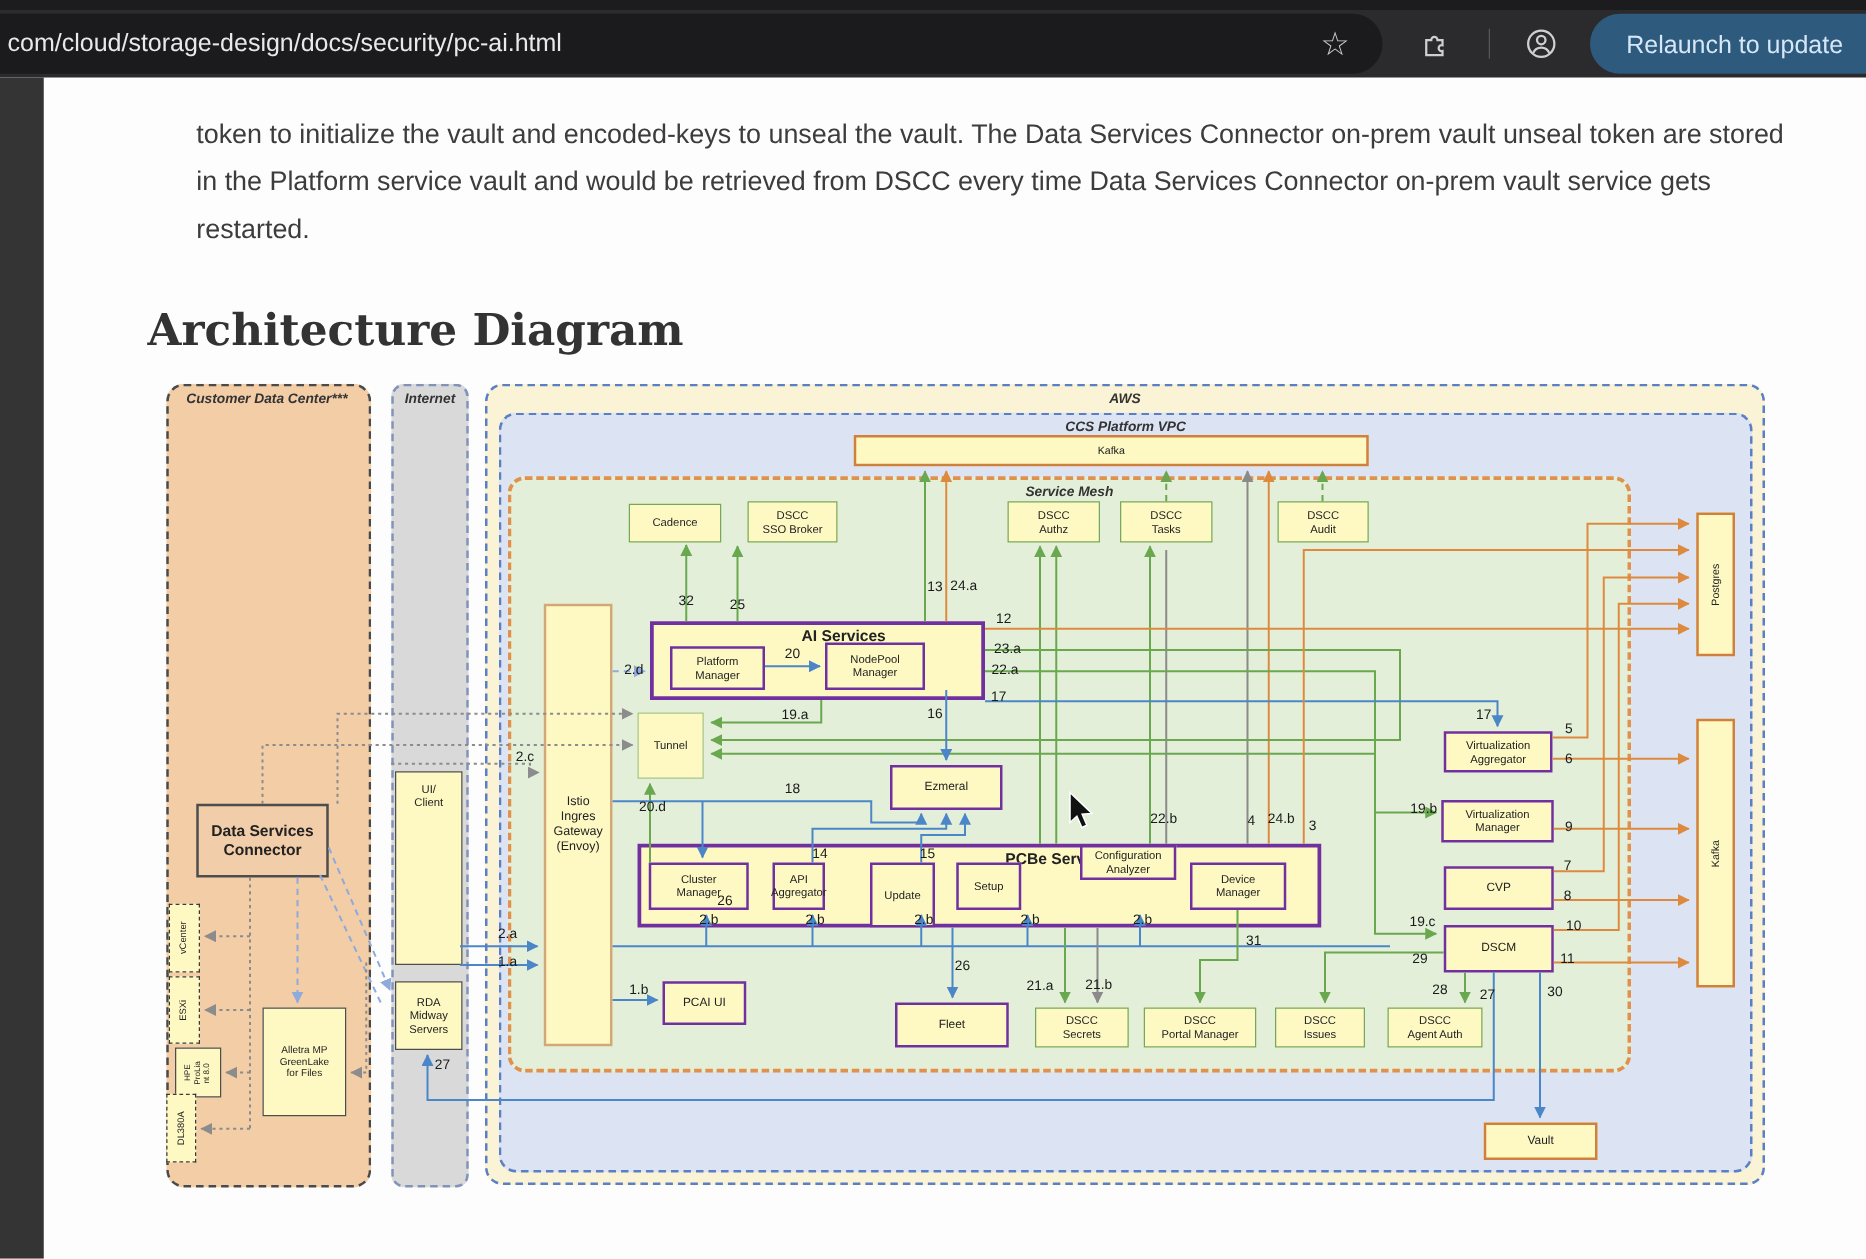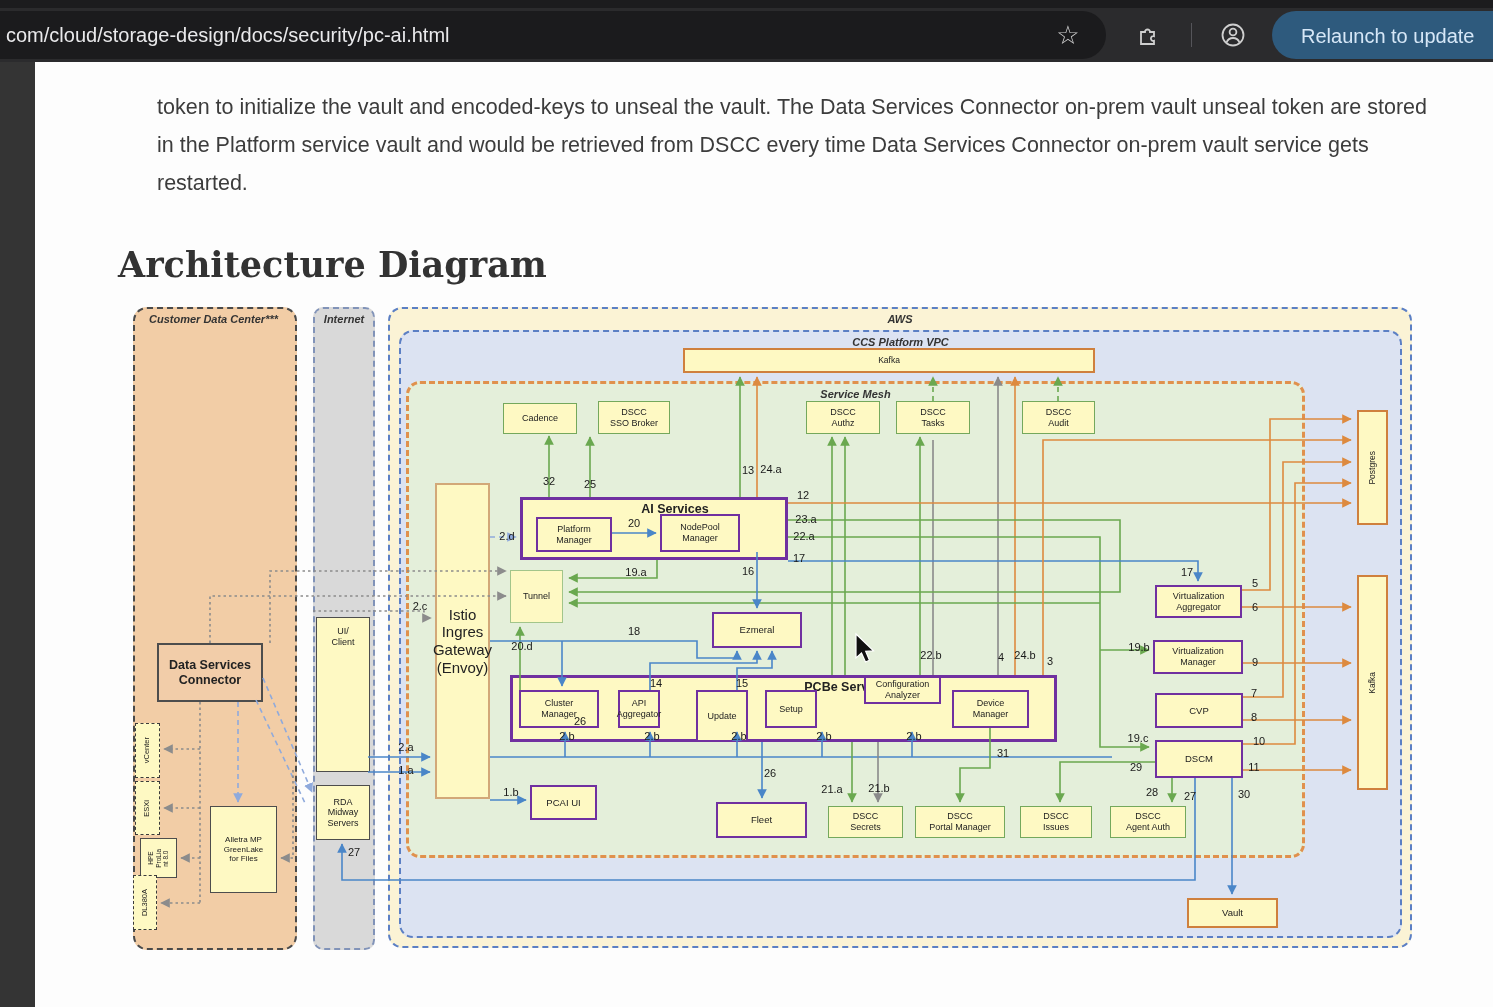--- a/index.html
+++ b/index.html
@@ -100,21 +100,21 @@
 Authz</span>
     </div>
     <div class="bx" style="left: 896px; top: 401px; width: 74px; height: 33px; border: 1.6px solid rgb(116, 168, 92); font-size: 9px;">
       <span class="bx-label">DSCC
 Tasks</span>
     </div>
     <div class="bx" style="left: 1022px; top: 401px; width: 73px; height: 33px; border: 1.6px solid rgb(116, 168, 92); font-size: 9px;">
       <span class="bx-label">DSCC
 Audit</span>
     </div>
-    <div class="bx" style="left: 435px; top: 483px; width: 55px; height: 316px; border: 2px solid rgb(210, 168, 120); font-size: 15px;">
+    <div class="bx" style="left: 435px; top: 483px; width: 55px; height: 354px; border: 2px solid rgb(210, 168, 120); font-size: 10px;">
       <span class="bx-label">Istio
 Ingres
 Gateway
 (Envoy)</span>
     </div>
     <div class="bx" style="left: 520px; top: 497px; width: 268px; height: 63px; border: 3px solid rgb(112, 48, 160); font-size: 9px;">
       <span class="title" style="left: 58%;">AI Services</span>
       <span class="bx-label"></span>
     </div>
     <div class="bx" style="left: 536px; top: 517px; width: 76px; height: 35px; border: 2.2px solid rgb(112, 48, 160); font-size: 9px;">

